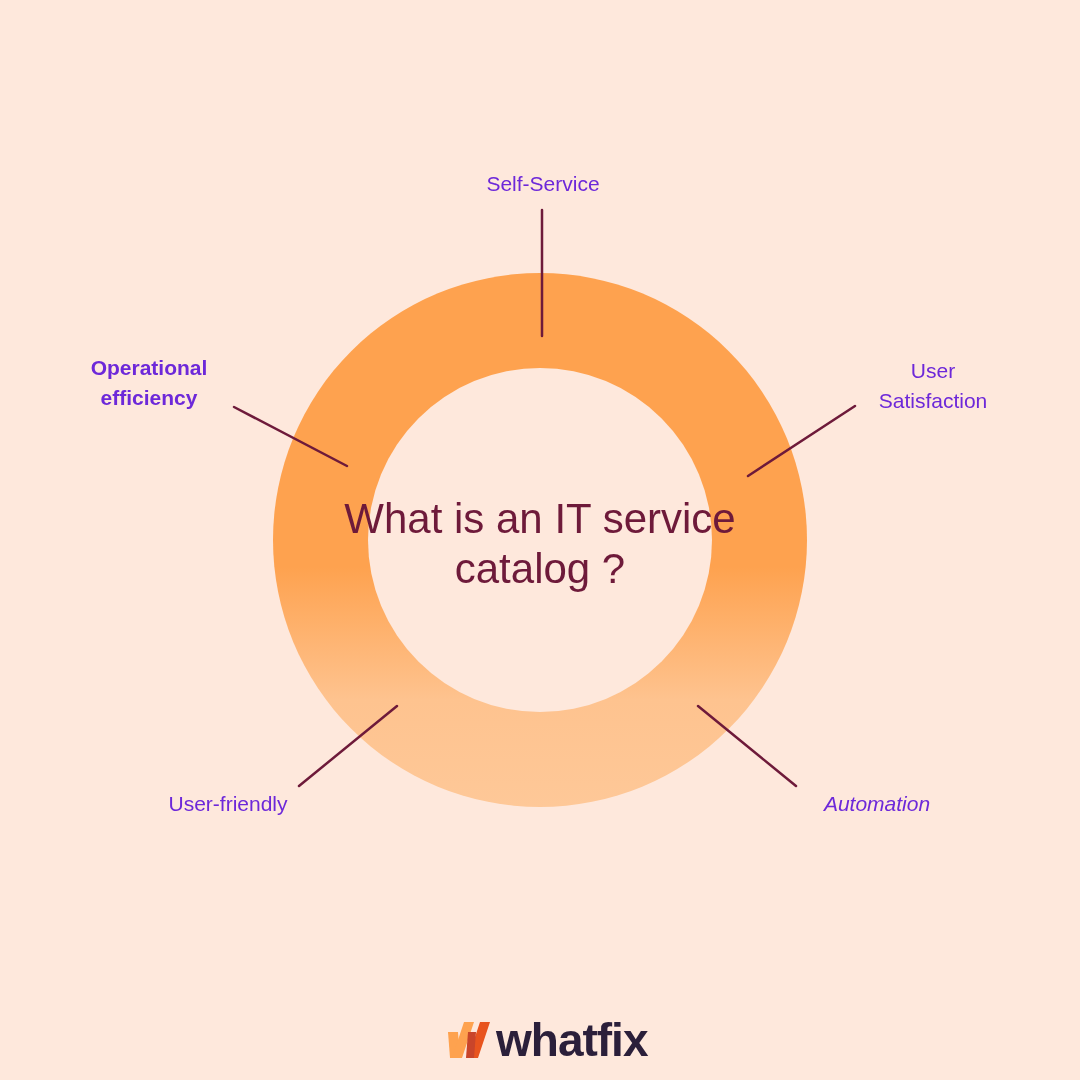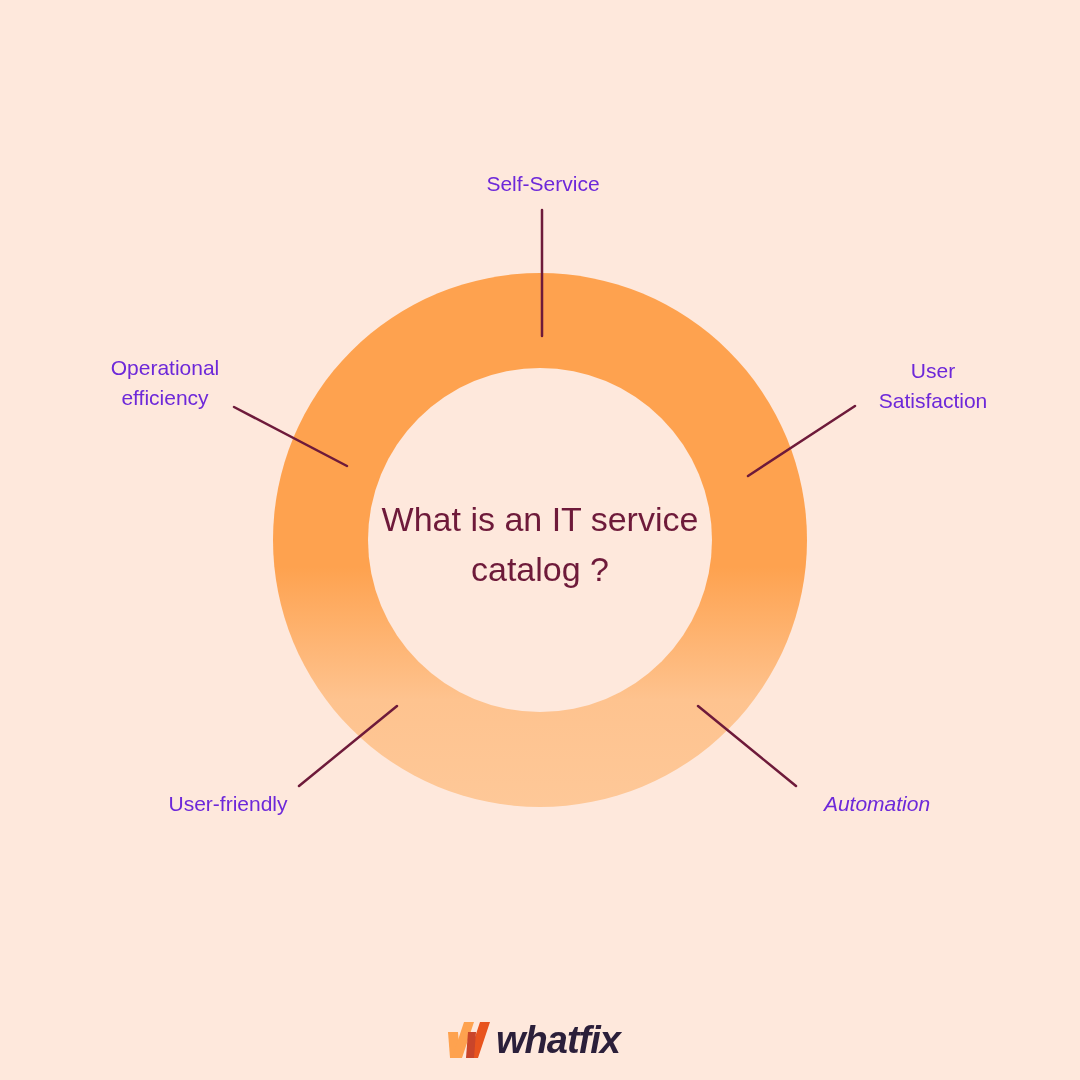--- a/index.html
+++ b/index.html
@@ -3,25 +3,25 @@
 <meta charset="utf-8">
 <style>
   html, body { margin:0; padding:0; }
   body { width:1080px; height:1080px; background:#fee8dc; position:relative; overflow:hidden;
          font-family:"Liberation Sans", "DejaVu Sans", sans-serif; color:#6e1a3a; }
   .ring { position:absolute; left:273px; top:273px; width:534px; height:534px; border-radius:50%;
           background:linear-gradient(180deg, #fea24f 0%, #fea24f 55%, #fec38f 80%, #fec898 100%); }
   .hole { position:absolute; left:368px; top:368px; width:344px; height:344px; border-radius:50%; background:#fee8dc; }
   svg.lines { position:absolute; left:0; top:0; }
   .center-title { position:absolute; left:340px; top:494px; width:400px; text-align:center;
-                  font-size:34px; line-height:50px; color:#6e1a3a; }
+                  font-size:42px; line-height:50px; color:#6e1a3a; }
   .label { position:absolute; font-size:21px; line-height:30px; color:#6d28d9; text-align:center; white-space:nowrap; }
   .logo { position:absolute; left:446px; top:1018px; height:44px; display:flex; align-items:center; }
   .logo-mark { width:56px; height:44px; position:relative; }
-  .logo-text { font-size:38px; font-weight:bold; font-style:italic; color:#2b1f3a; letter-spacing:-1px; margin-left:-6px; }
+  .logo-text { font-size:46px; font-weight:bold; color:#2b1f3a; letter-spacing:-1px; margin-left:-6px; }
 </style>
 </head>
 <body>
 
 <div class="ring"></div>
 <div class="hole"></div>
 
 <svg class="lines" width="1080" height="1080">
   <g stroke="#6e1a3a" stroke-width="2.5" stroke-linecap="round">
     <line x1="542" y1="210" x2="542" y2="336"></line>
@@ -38,21 +38,21 @@
 
 <div class="label" style="left:860px; top:356px; width:146px;">
   <div>User</div>
   <div>Satisfaction</div>
 </div>
 
 <div class="label" style="left:806px; top:789px; width:142px;font-style:italic;">Automation</div>
 
 <div class="label" style="left:150px; top:789px; width:156px;">User-friendly</div>
 
-<div class="label" style="left:90px; top:353px; width:150px;">
+<div class="label" style="left:74px; top:353px; width:150px;font-weight:bold;">
   <div>Operational</div>
   <div>efficiency</div>
 </div>
 
 <div class="logo">
   <svg class="logo-mark" width="56" height="44" viewBox="0 0 56 44">
     <polygon points="2,14 12,14 14,40 4,40" fill="#fea24f"></polygon>
     <polygon points="18,4 28,4 16,40 6,40" fill="#fea24f"></polygon>
     <polygon points="34,4 44,4 32,40 22,40" fill="#e8541e"></polygon>
     <polygon points="22,14 30,14 28,40 20,40" fill="#c9452a"></polygon>

